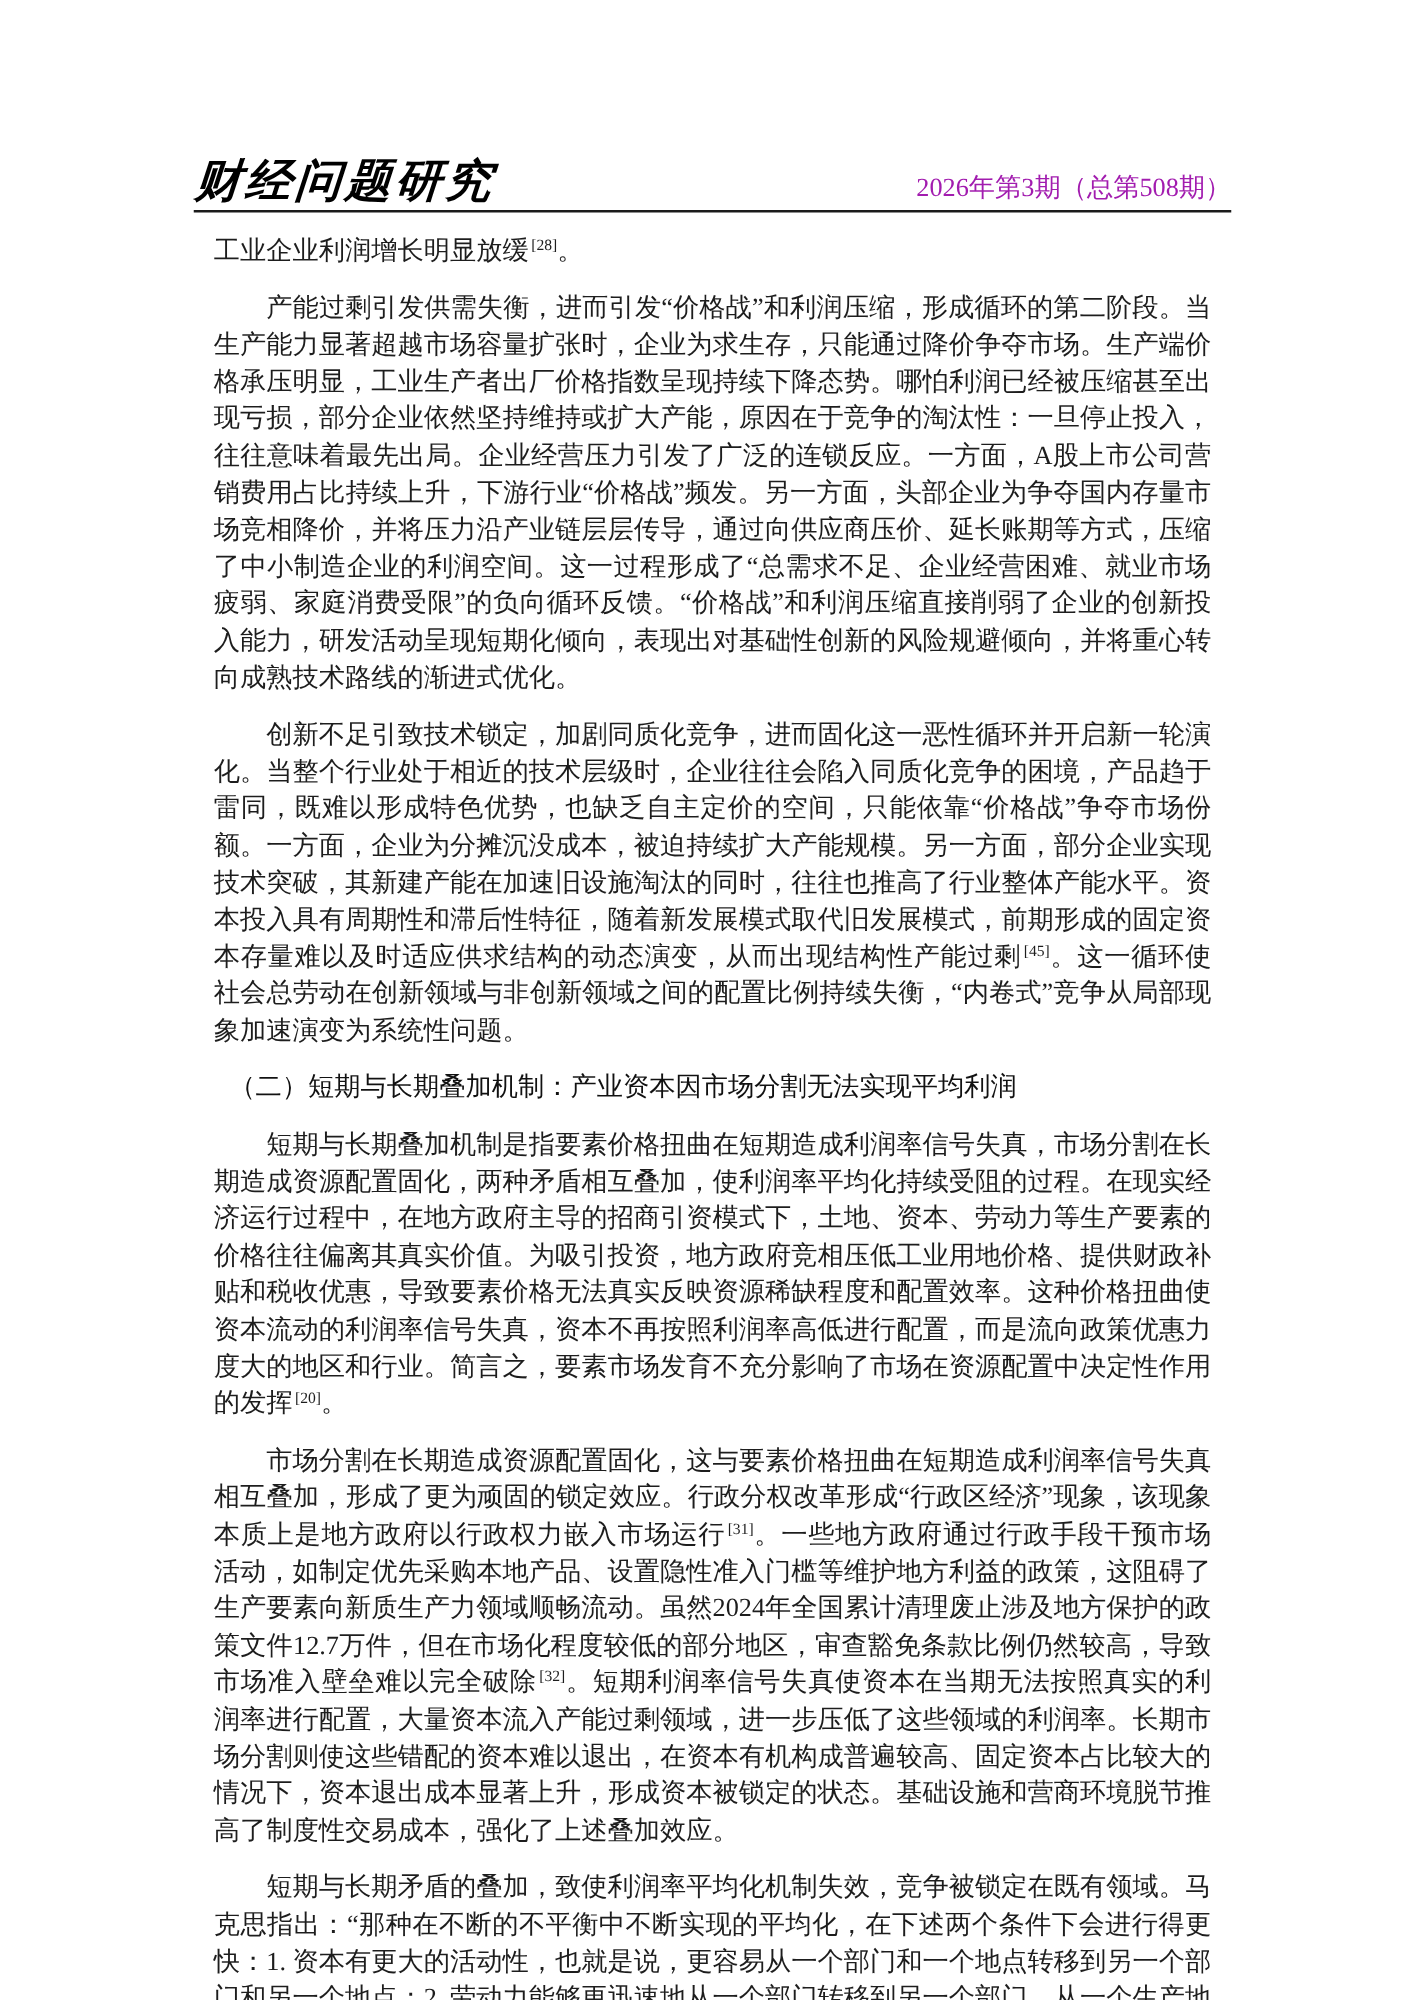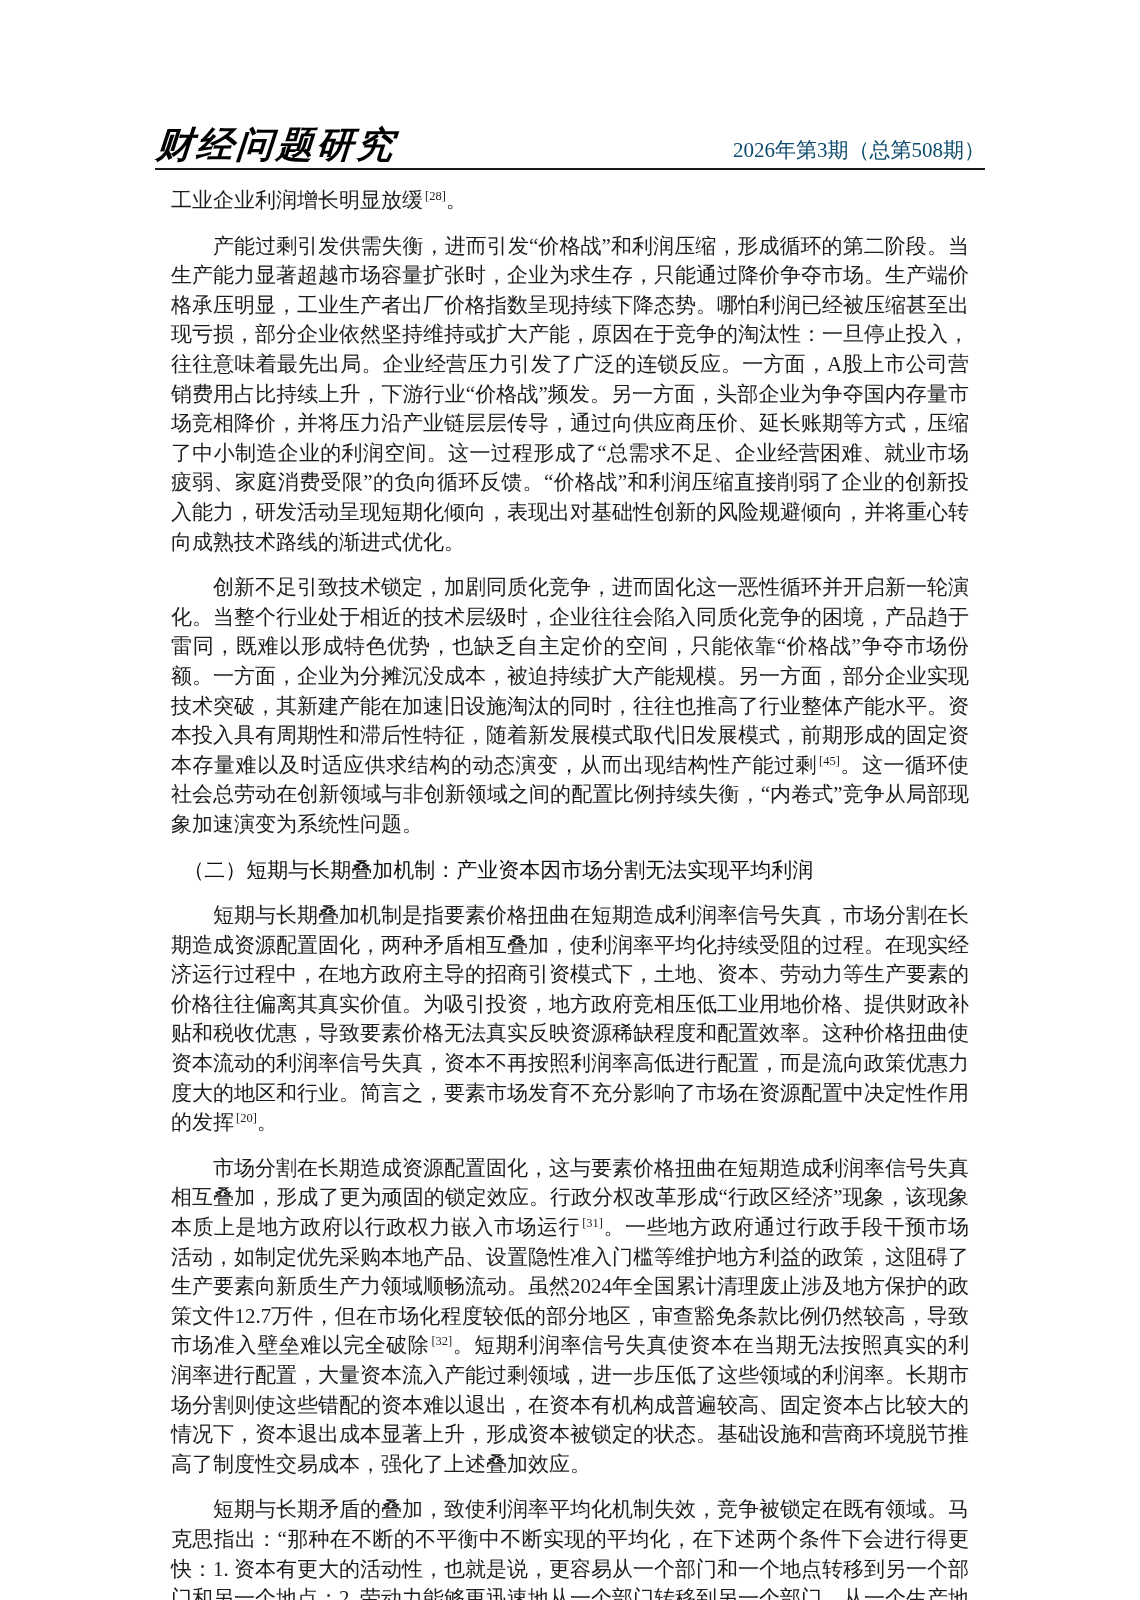--- a/index.html
+++ b/index.html
@@ -32,21 +32,21 @@
     line-height: 1;
     letter-spacing: 3px;
     color: #000;
     transform: skewX(-4deg) scaleY(0.98);
     transform-origin: left bottom;
   }
   .issue {
     font-family: "Liberation Serif", "DejaVu Serif", serif;
     font-size: 21px;
     line-height: 1.2;
-    color: #0c4a6e;
+    color: #a21caf;
     white-space: nowrap;
   }
   .article {
     margin-top: 10px;
     font-family: "Liberation Serif", "DejaVu Serif", serif;
     font-size: 21px;
     line-height: 29.6px;
     text-align: justify;
     color: #1d1d1d;
   }

